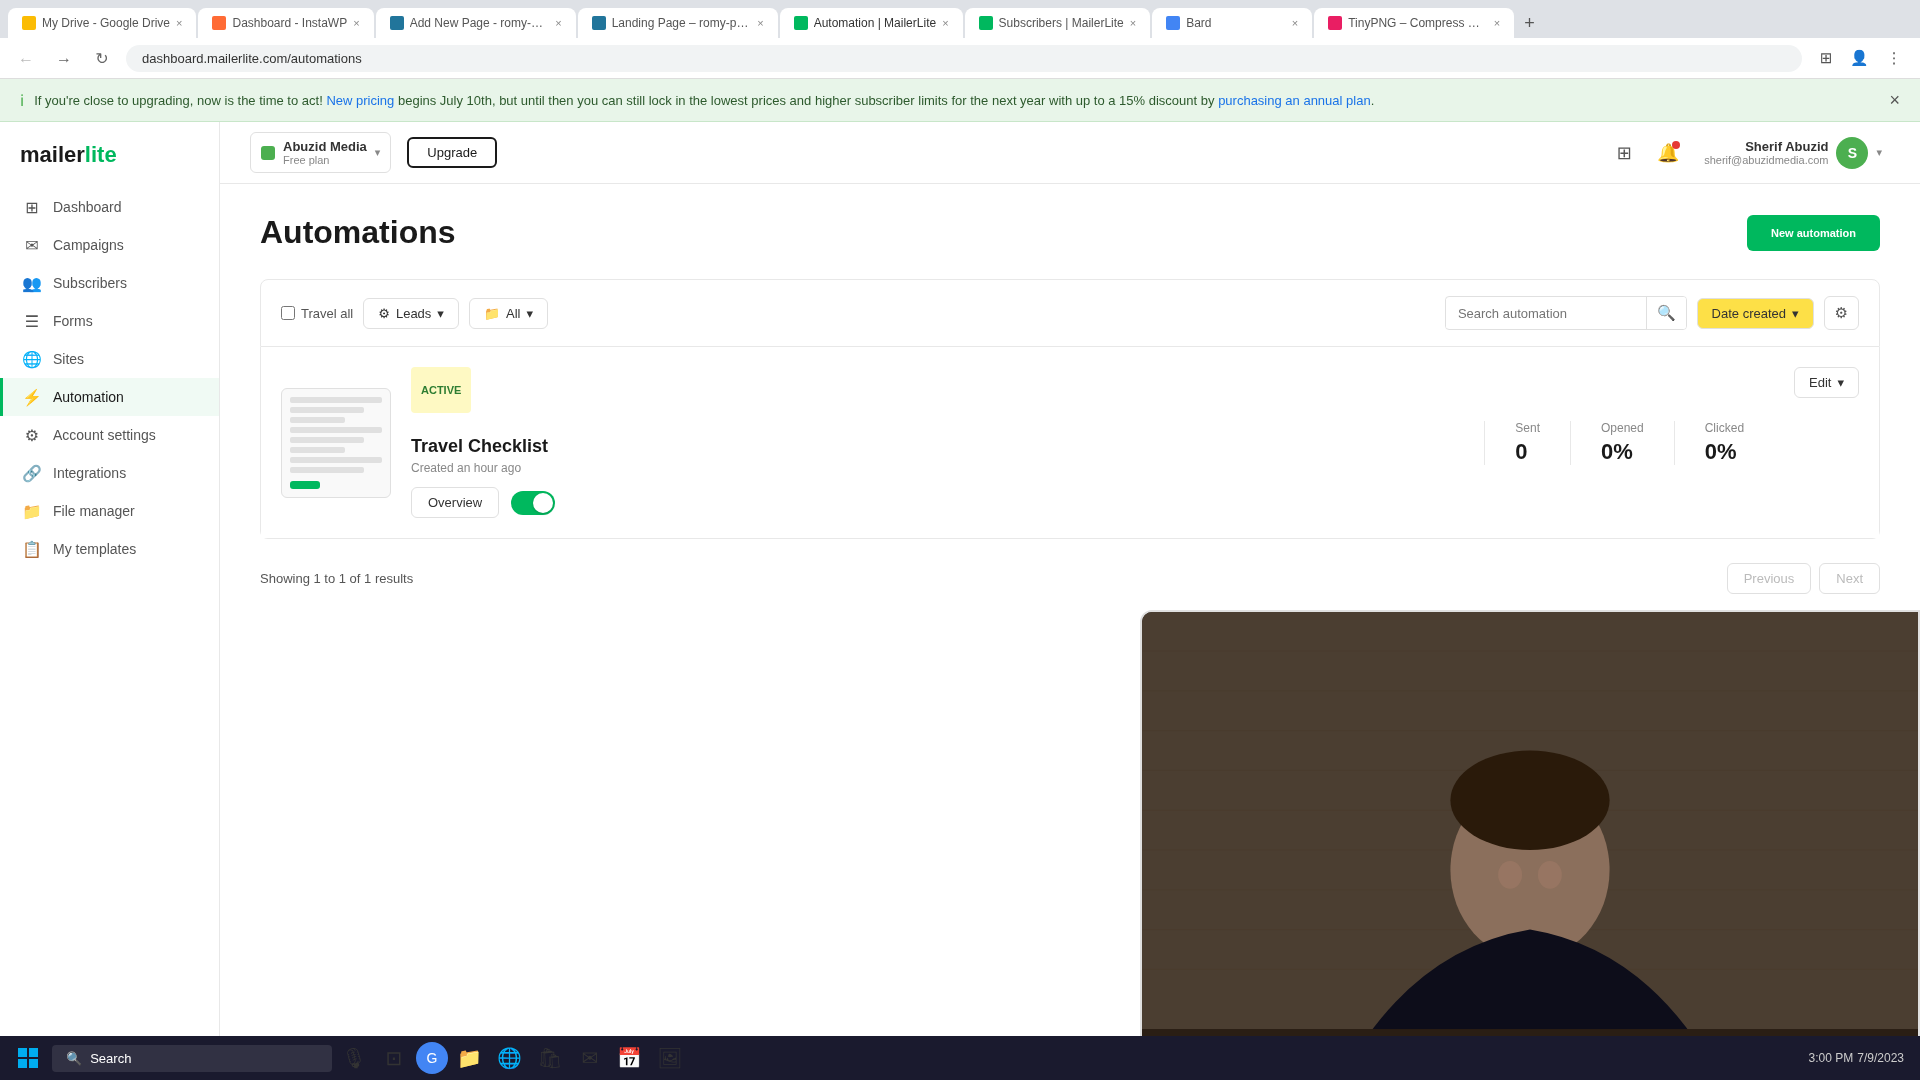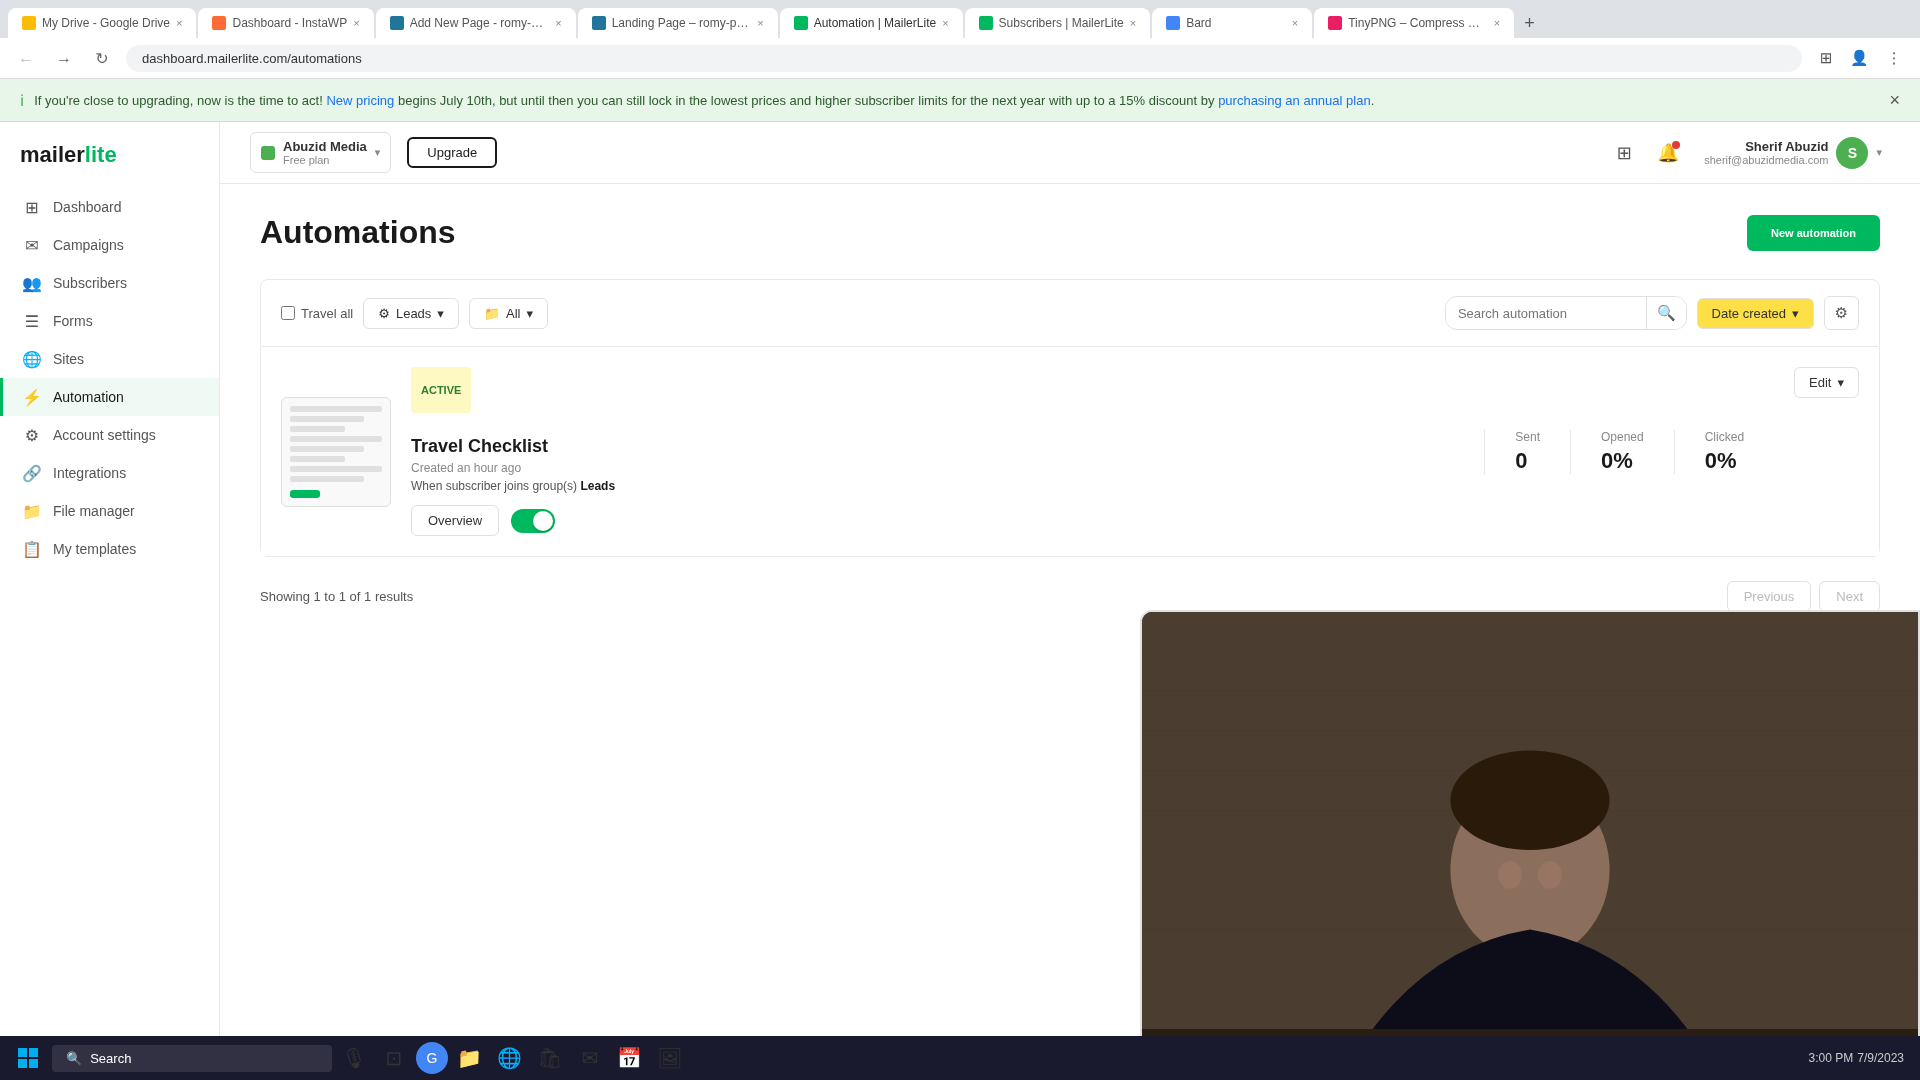--- a/index.html
+++ b/index.html
@@ -70,21 +70,21 @@
     .page-title-row { display: flex; align-items: center; justify-content: space-between; margin-bottom: 28px; }
     .page-title { font-size: 32px; font-weight: 700; color: #1a1a1a; }
     .new-automation-btn { background: #00b85e; color: #fff; border: none; border-radius: 6px; padding: 12px 24px; font-size: 11px; font-weight: 600; cursor: pointer; }
 
     
     .automation-toolbar { display: flex; align-items: center; gap: 10px; padding: 16px 20px; border: 1px solid #e8e8e8; border-radius: 8px 8px 0 0; background: #fff; }
     .checkbox-label { display: flex; align-items: center; gap: 6px; font-size: 13px; color: #555; cursor: pointer; }
     .checkbox-label input { width: 14px; height: 14px; cursor: pointer; }
     .filter-btn { display: flex; align-items: center; gap: 6px; padding: 7px 14px; border: 1px solid #e0e0e0; border-radius: 6px; background: #fff; font-size: 13px; color: #333; cursor: pointer; }
     .toolbar-spacer { flex: 1; }
-    .search-input-wrap { display: flex; align-items: center; border: 1px solid #e0e0e0; border-radius: 12px; overflow: hidden; justify-content: flex-end; }
+    .search-input-wrap { display: flex; align-items: center; border: 1px solid #e0e0e0; border-radius: 4px; overflow: hidden; justify-content: flex-end; }
     .search-input-wrap input { border: none; outline: none; padding: 7px 12px; font-size: 13px; color: #333; width: 200px; }
     .search-input-wrap .search-btn { background: #fff; border: none; border-left: 1px solid #e0e0e0; padding: 7px 10px; cursor: pointer; color: #555; font-size: 15px; }
     .date-sort-btn { display: flex; align-items: center; gap: 6px; padding: 7px 14px; border: 1px solid #e0e0e0; border-radius: 6px; background: #fde047; font-size: 13px; color: #333; cursor: pointer; }
     .sort-filter-icon { border: 1px solid #e0e0e0; border-radius: 6px; padding: 7px 10px; cursor: pointer; font-size: 15px; color: #555; background: #fff; }
 
     
     .automation-list { border: 1px solid #e8e8e8; border-top: none; border-radius: 0 0 8px 8px; }
     .automation-card { display: flex; align-items: center; padding: 20px; gap: 20px; border-bottom: 1px solid #e8e8e8; background: #fff; }
     .automation-card:last-child { border-bottom: none; }
     .card-thumbnail { width: 110px; height: 110px; border: 1px solid #e0e0e0; border-radius: 6px; overflow: hidden; flex-shrink: 0; background: #f9f9f9; display: flex; flex-direction: column; padding: 8px; gap: 4px; }
@@ -350,24 +350,20 @@
             <div class="thumb-line short"></div>
             <div class="thumb-line long"></div>
             <div class="thumb-line medium"></div>
             <div class="thumb-green"></div>
           </div>
 
           <div class="card-info">
             <div class="card-status-badge">Active</div>
             <div class="card-name">Travel Checklist</div>
             <div class="card-meta">Created an hour ago</div>
-            <div class="card-trigger">
-              <span>When subscriber joins group(s)</span>
-              <span class="trigger-group"> <span>Leads</span></span>
-            </div>
             <div class="card-actions">
               <button class="overview-btn">Overview</button>
               <label class="toggle-switch">
 
                 <div class="toggle-track">
                   <div class="toggle-knob"></div>
                 </div>
               </label>
             </div>
           </div>

